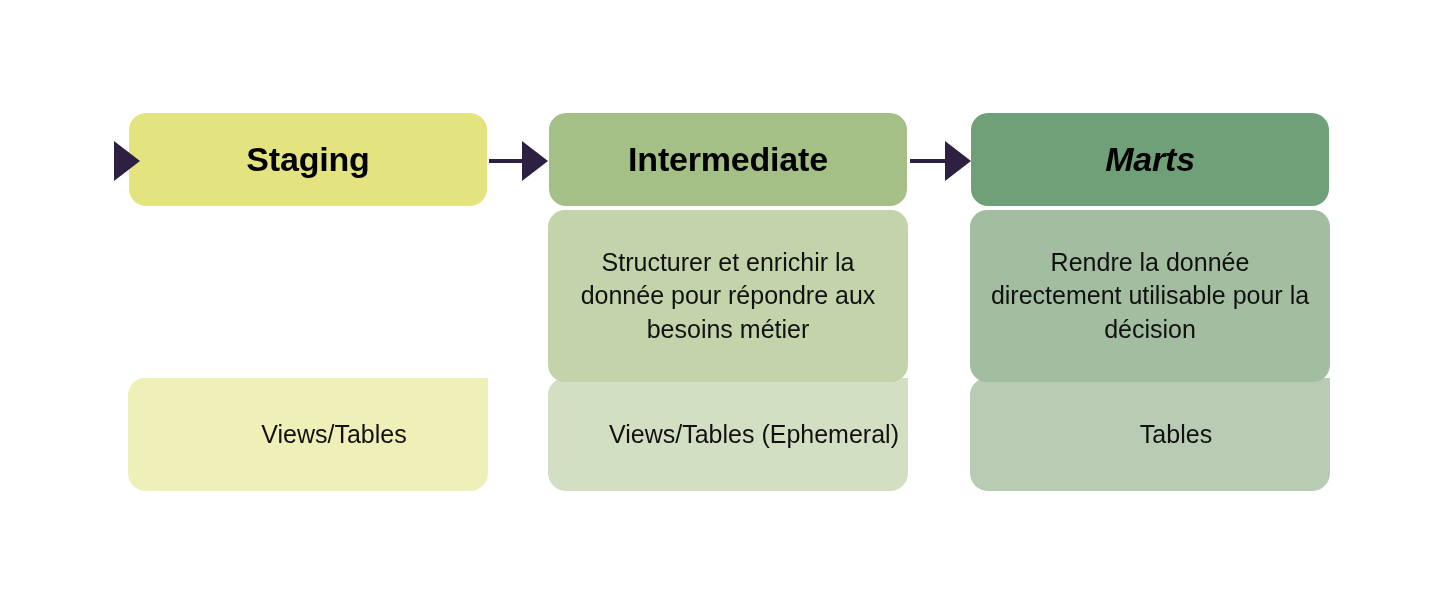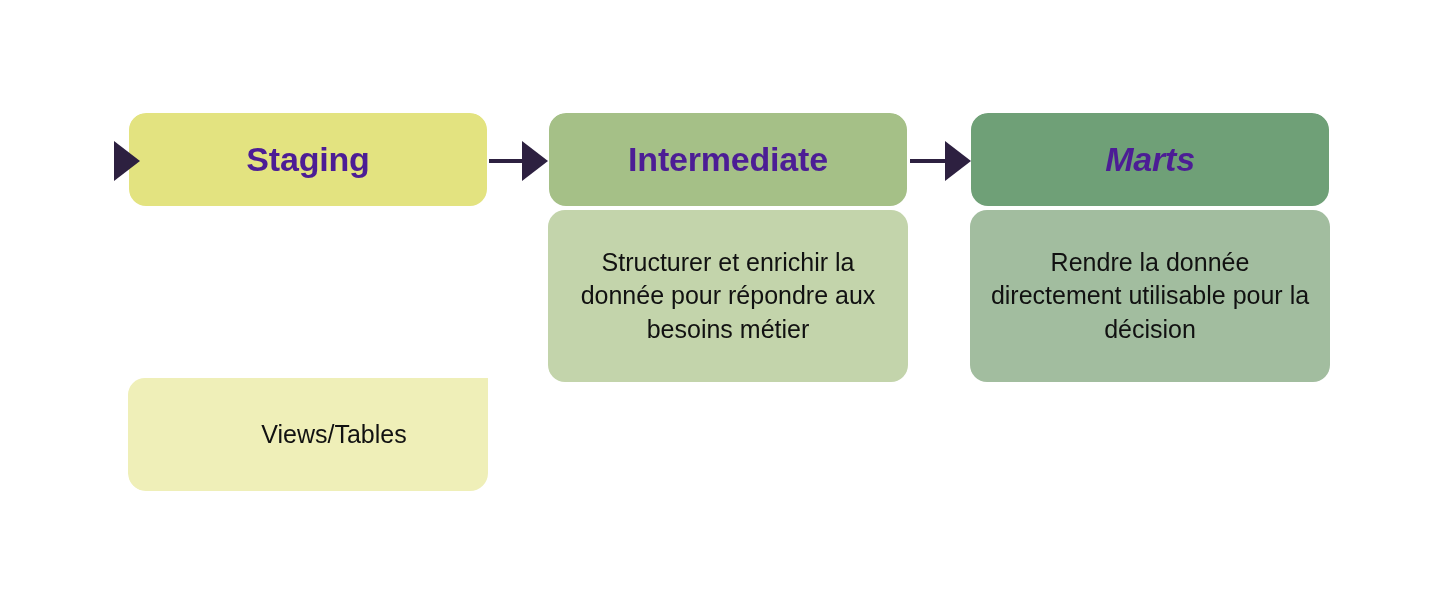--- a/index.html
+++ b/index.html
@@ -41,21 +41,21 @@
     display: flex;
     align-items: center;
     justify-content: center;
     box-sizing: border-box;
     z-index: 3;
   }
 
   .card-header-label {
     font-size: 34px;
     font-weight: bold;
-    color: #4c1d95;
+    color: #000000;
     letter-spacing: -0.2px;
     text-align: center;
     line-height: 1.1;
   }
 
   .card-desc {
     position: absolute;
     left: 0px;
     top: 97px;
     width: 360px;
@@ -157,29 +157,35 @@
     <span class="head" style="border-left-color: rgb(45, 32, 64);"></span>
   </div>
 
   <div class="card" id="card-intermediate">
     <div class="card-header" id="header-intermediate" style="background: rgb(165, 192, 135);">
       <span class="card-header-label">Intermediate</span>
     </div>
     <div class="card-desc" id="desc-intermediate" style="background: rgb(195, 212, 171);">
       <span class="card-desc-label">Structurer et enrichir la donnée pour répondre aux besoins métier</span>
     </div>
+    <div class="card-footer" id="footer-intermediate" style="background: rgb(211, 223, 194);">
+      <span class="card-footer-label">Views/Tables (Ephemeral)</span>
+    </div>
   </div>
 
   <div class="connector" id="connector-2">
     <span class="line" style="background: rgb(45, 32, 64);"></span>
     <span class="head" style="border-left-color: rgb(45, 32, 64);"></span>
   </div>
 
   <div class="card" id="card-marts">
     <div class="card-header" id="header-marts" style="background: rgb(111, 160, 119); font-style: italic;">
       <span class="card-header-label">Marts</span>
     </div>
     <div class="card-desc" id="desc-marts" style="background: rgb(162, 189, 159);">
       <span class="card-desc-label">Rendre la donnée directement utilisable pour la décision</span>
     </div>
+    <div class="card-footer" id="footer-marts" style="background: rgb(184, 204, 180);">
+      <span class="card-footer-label">Tables</span>
+    </div>
   </div>
 
 </div>
 
 </body></html>

